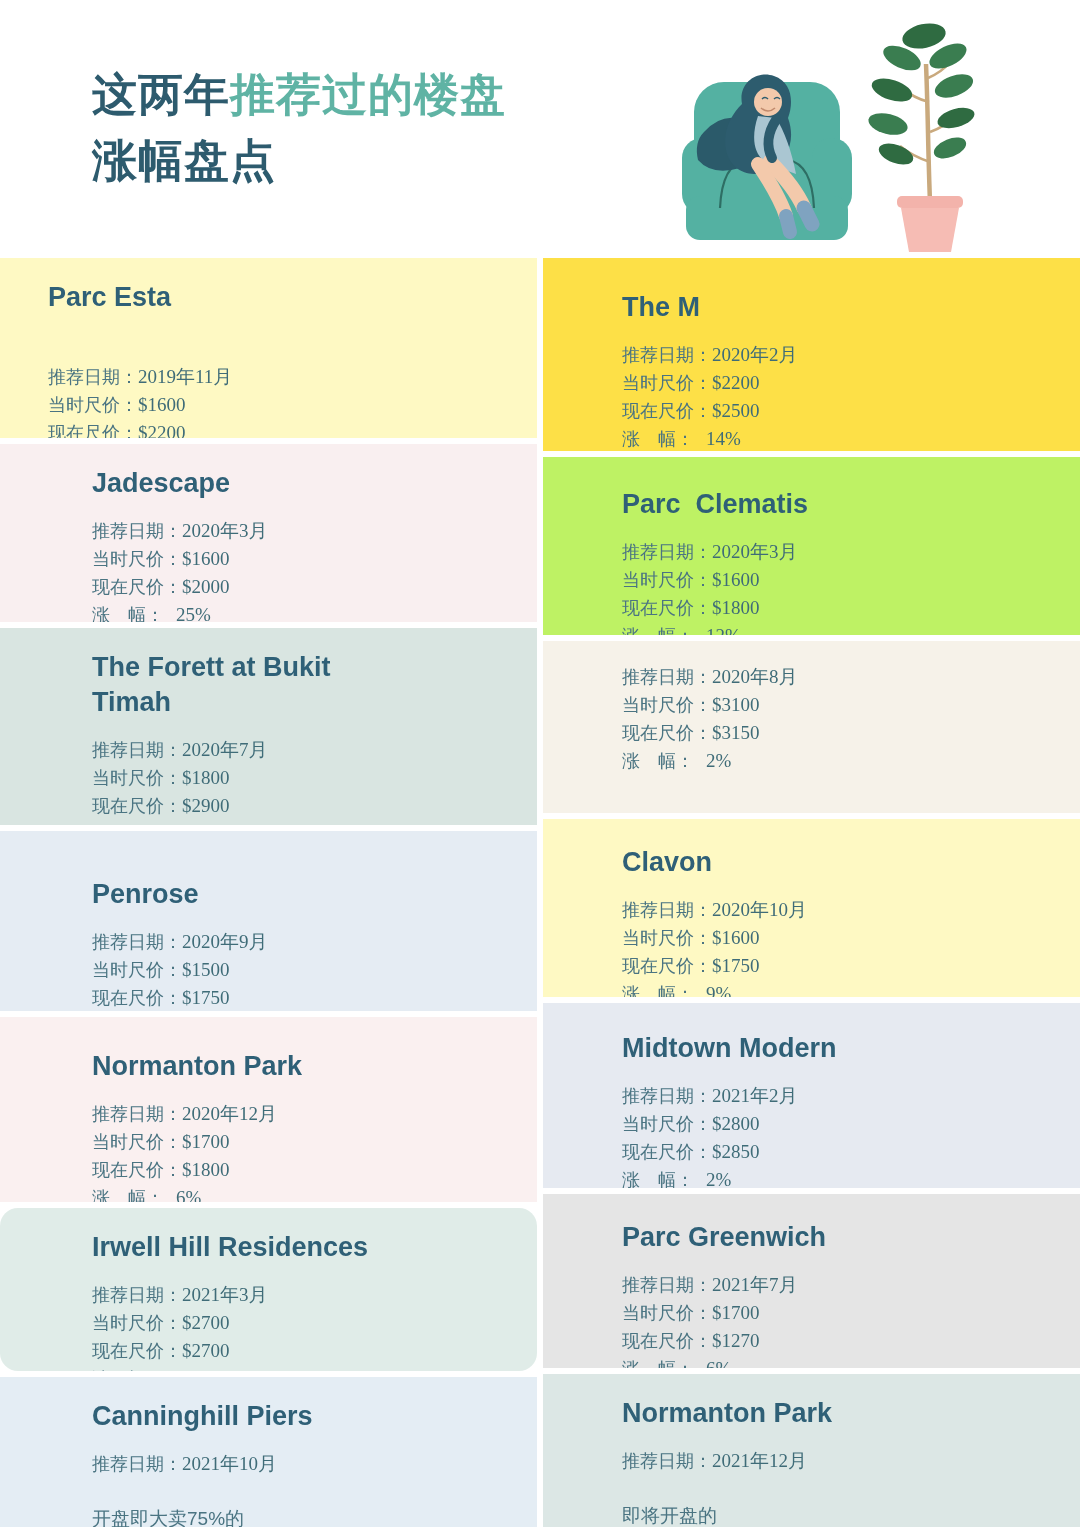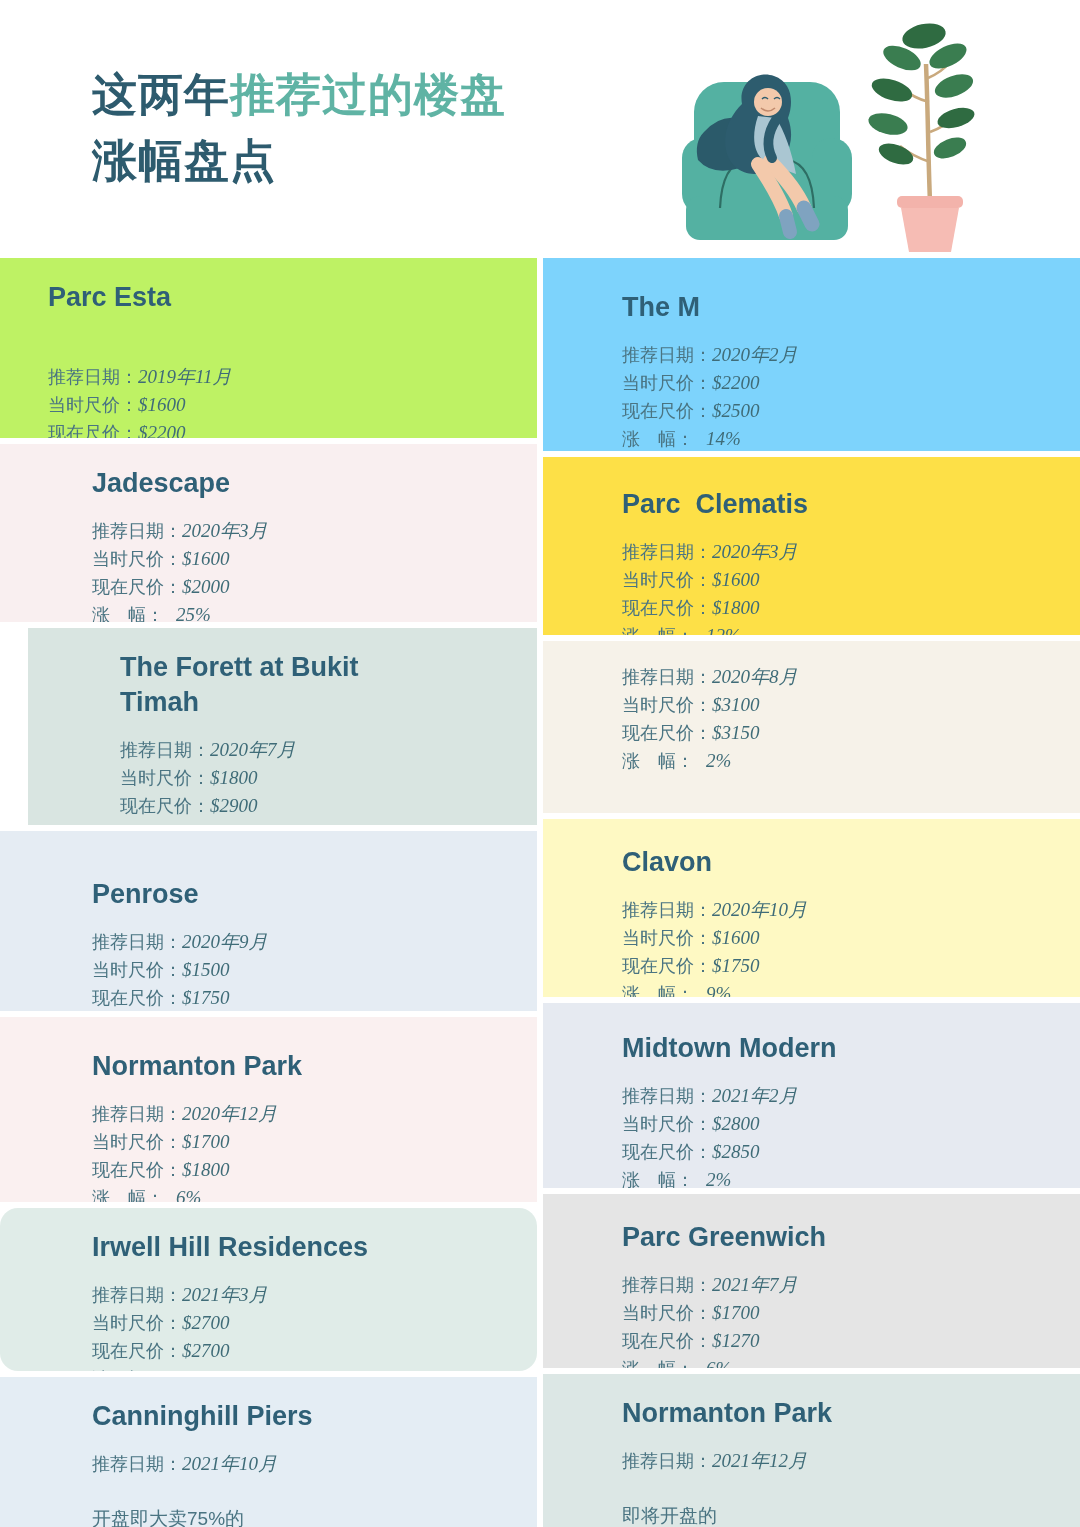--- a/index.html
+++ b/index.html
@@ -28,28 +28,28 @@
   .card { padding:22px 30px 0 92px; overflow:hidden; }
   .col-right .card { padding-left:79px; }
 
   .card-title {
     color:#2f6077; font-size:27px; font-weight:bold; line-height:35px;
     max-width:320px; white-space:pre-wrap; margin-bottom:16px;
   }
   .card-rows { }
   .row { display:flex; line-height:28px; }
   .row-label { color:#4a7482; font-size:18px; min-width:84px; flex:0 0 auto; }
-  .row-value { color:#3f6c78; font-size:19px; font-family:"Liberation Serif", serif; font-style:italic; }
+  .row-value { color:#3f6c78; font-size:19px; font-family:"Liberation Serif", serif; }
   .card-notes { margin-top:26px; }
   .note-line { color:#4a7482; font-size:19px; line-height:30px; }
 
   
   .col-left  .card:nth-child(1){ height:180px; }
   .col-left  .card:nth-child(2){ height:178px; }
-  .col-left  .card:nth-child(3){ height:197px;margin-left:28px; }
+  .col-left  .card:nth-child(3){ height:197px; }
   .col-left  .card:nth-child(4){ height:180px; padding-top:46px; }
   .col-left  .card:nth-child(5){ height:185px; padding-top:32px; }
   .col-left  .card:nth-child(6){ height:163px;border-radius:18px; }
   .col-left  .card:nth-child(7){ flex:1 1 auto; }
   .col-right .card:nth-child(1){ height:193px; padding-top:32px; }
   .col-right .card:nth-child(2){ height:178px; padding-top:30px; }
   .col-right .card:nth-child(3){ height:172px; }
   .col-right .card:nth-child(4){ height:178px; padding-top:26px; }
   .col-right .card:nth-child(5){ height:185px; padding-top:28px; }
   .col-right .card:nth-child(6){ height:174px; padding-top:26px; }
@@ -108,21 +108,21 @@
           <ellipse cx="250" cy="190" rx="27" ry="5" fill="#6b4f3a"></ellipse>
           <rect x="217" y="184" width="66" height="12" rx="5" fill="#f3b3ab"></rect>
           <path d="M221,196 L279,196 L271,240 L229,240 Z" fill="#f6bcb4"></path>
         </g>
       </svg>
     </div>
   </header>
 
   <main class="columns">
     <div class="col col-left">
-  <section class="card" style="background: #bef264; padding-left: 48px;">
+  <section class="card" style="background: #fef9c3; padding-left: 48px;">
     <h2 class="card-title">Parc Esta</h2>
     <div class="card-rows">
   <div class="row">
     <span class="row-label">推荐日期：</span>
     <span class="row-value">2019年11月</span>
   </div>
 
   <div class="row">
     <span class="row-label">当时尺价：</span>
     <span class="row-value">$1600</span>
@@ -274,21 +274,21 @@
     <span class="row-label">推荐日期：</span>
     <span class="row-value">2021年10月</span>
   </div>
 </div>
     <div class="card-notes">
             <div class="note-line">开盘即大卖75%的</div>
           </div>
   </section>
 </div>
     <div class="col col-right">
-  <section class="card" style="background: #7dd3fc;">
+  <section class="card" style="background: #fde047;">
     <h2 class="card-title">The M</h2>
     <div class="card-rows">
   <div class="row">
     <span class="row-label">推荐日期：</span>
     <span class="row-value">2020年2月</span>
   </div>
 
   <div class="row">
     <span class="row-label">当时尺价：</span>
     <span class="row-value">$2200</span>
@@ -300,21 +300,21 @@
   </div>
 
   <div class="row">
     <span class="row-label">涨　幅：</span>
     <span class="row-value">14%</span>
   </div>
 </div>
 
   </section>
 
-  <section class="card" style="background: #fde047;">
+  <section class="card" style="background: #bef264;">
     <h2 class="card-title">Parc  Clematis</h2>
     <div class="card-rows">
   <div class="row">
     <span class="row-label">推荐日期：</span>
     <span class="row-value">2020年3月</span>
   </div>
 
   <div class="row">
     <span class="row-label">当时尺价：</span>
     <span class="row-value">$1600</span>

